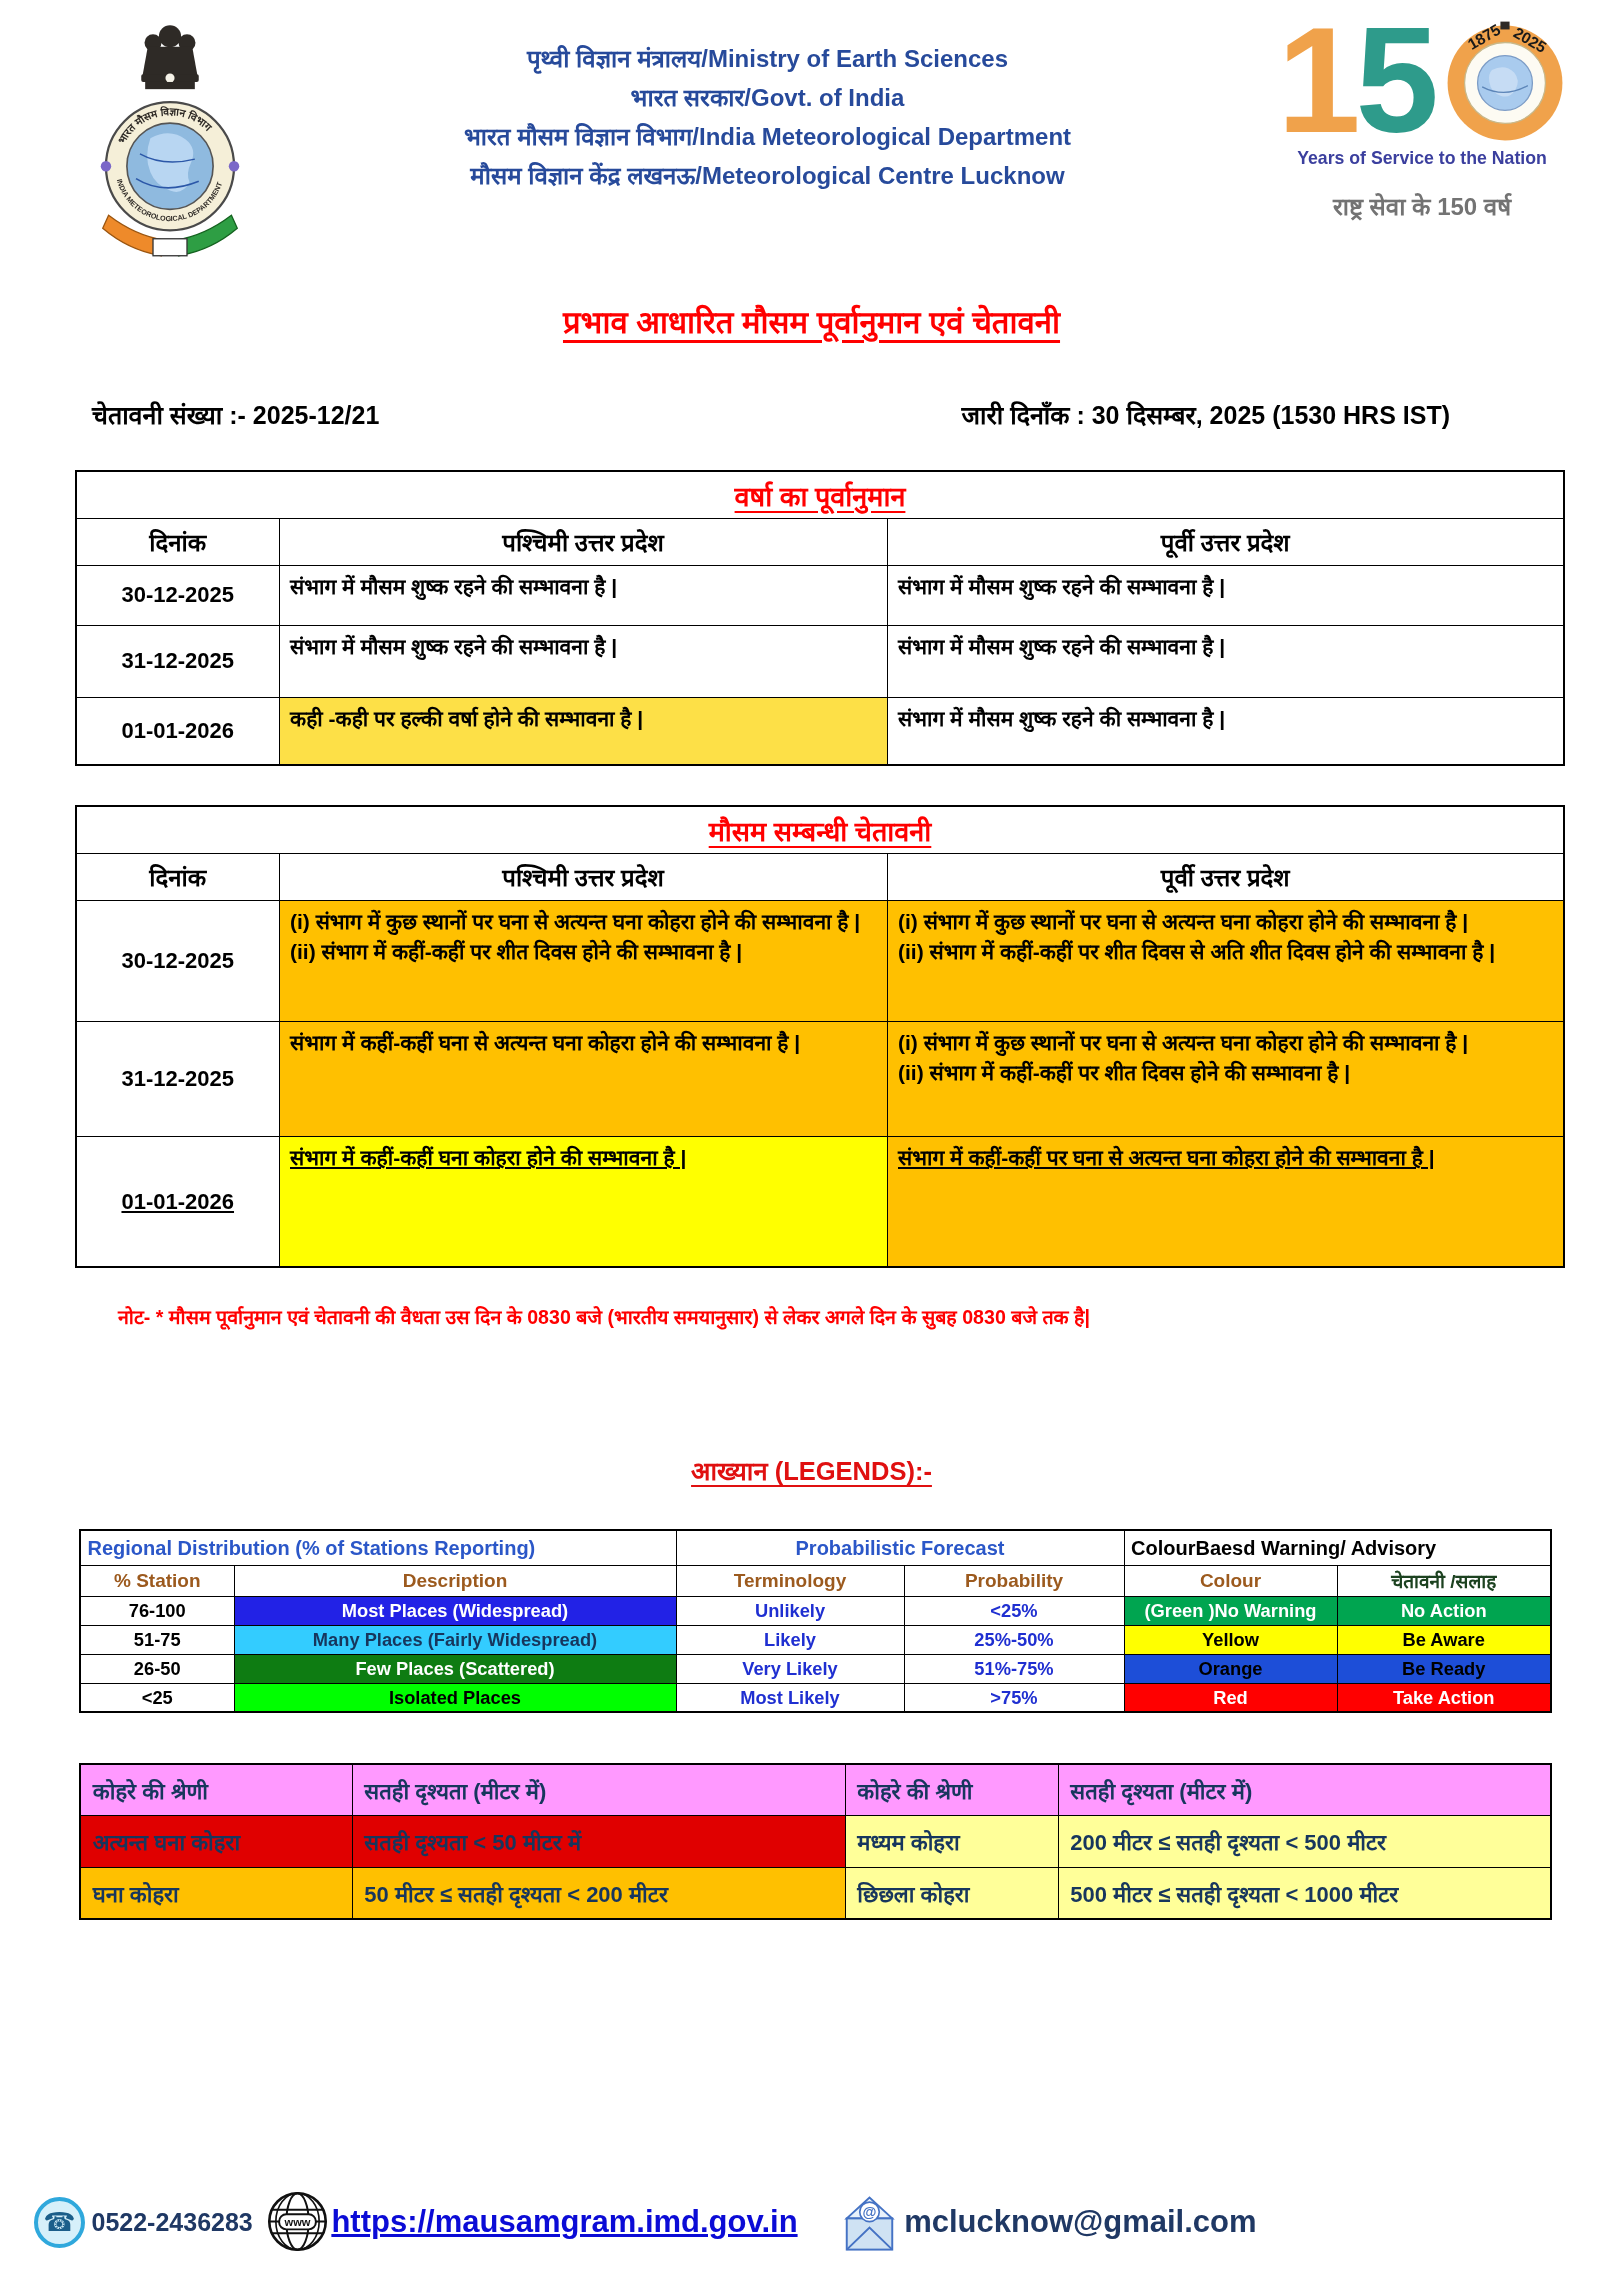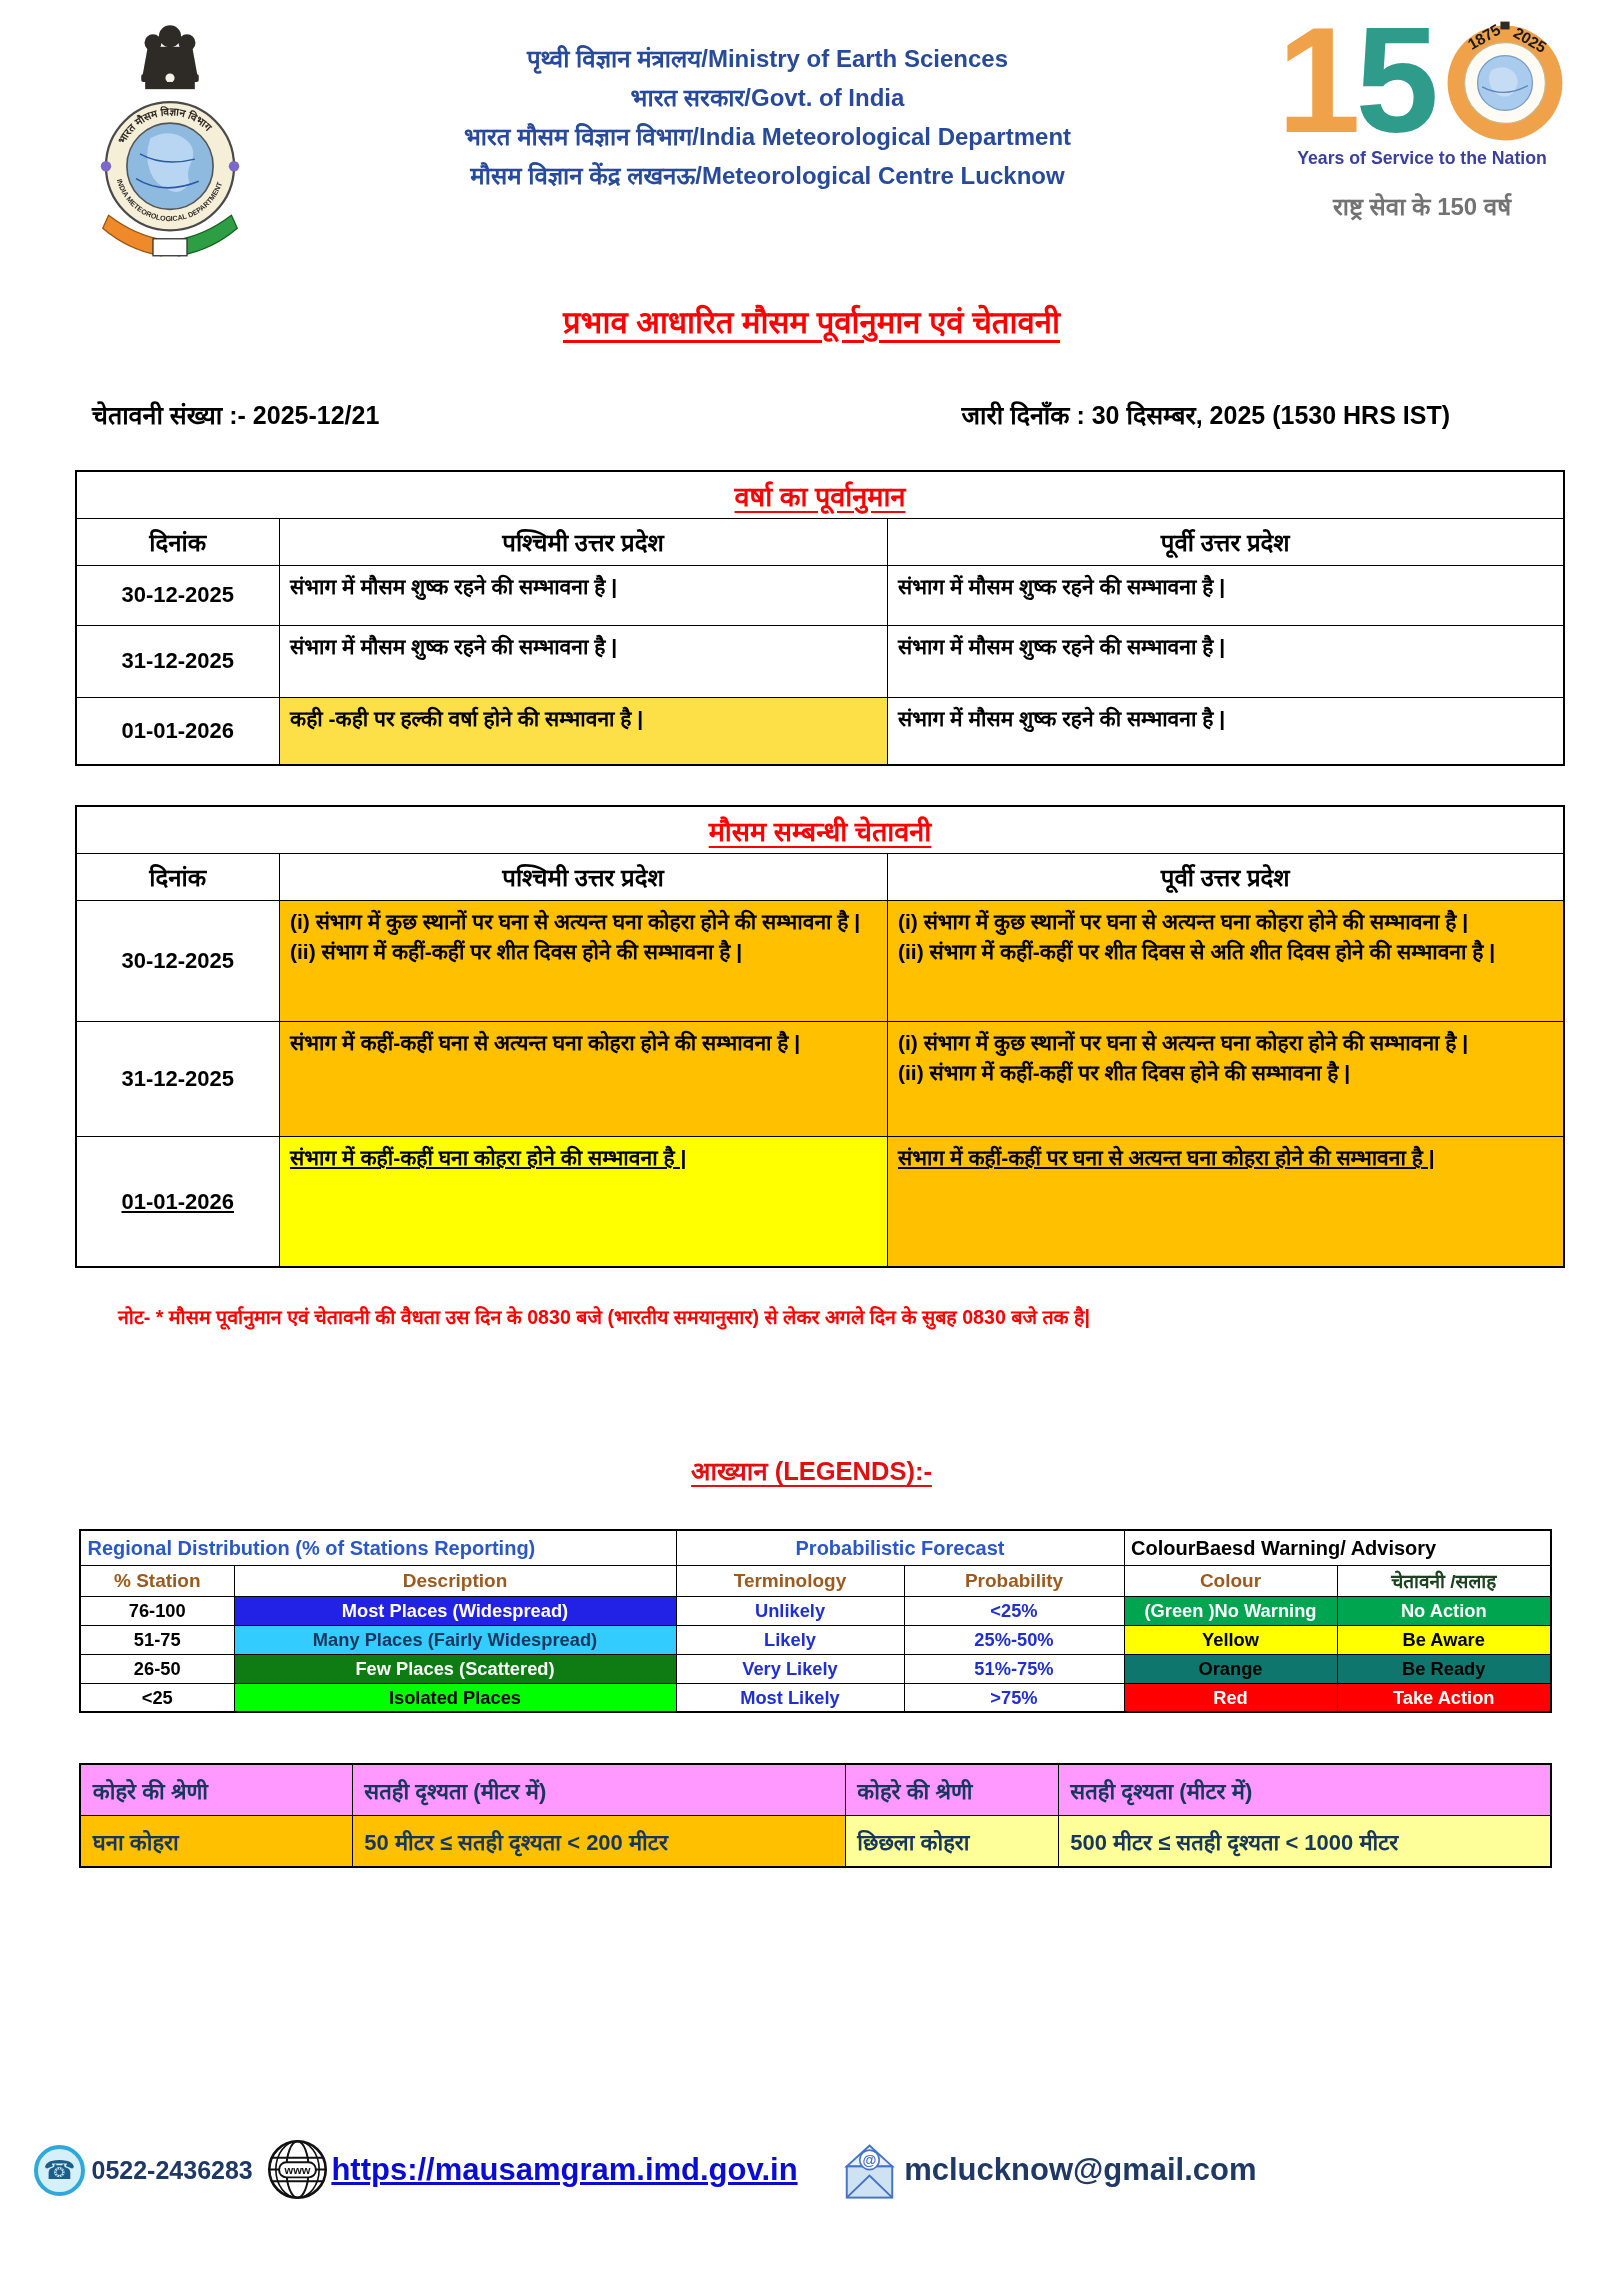--- a/index.html
+++ b/index.html
@@ -68,21 +68,21 @@
   .lg-h2 th.adv { color:#1C4220; }
   table.ltable td { height:29px; text-align:center; vertical-align:middle;
                     font-size:18.3px; font-weight:bold; }
   .txt-blue { color:#1F2FD1; }
   .bg-desc-blue  { background:#2222E6; color:#fff; }
   .bg-desc-cyan  { background:#33CCFF; color:#17365D; }
   .bg-desc-dgreen{ background:#0E7C12; color:#fff; }
   .bg-desc-bgreen{ background:#00FF00; color:#000; }
   .bg-ok-green { background:#00A550; color:#fff; }
   .bg-yellow   { background:#FFFF00; color:#000; }
-  .bg-orange   { background:#0f766e; color:#000; }
+  .bg-orange   { background:#1d4ed8; color:#000; }
   .bg-red      { background:#FF0000; color:#fff; }
 
   
   table.ftable { border-collapse:collapse; table-layout:fixed; width:1472px;
                  margin:50px 0 0 79px; border:2px solid #000; }
   table.ftable td, table.ftable th { border:1.6px solid #000; text-align:left;
                  vertical-align:middle; padding:3.9px 11.8px; color:#17365D;
                  font-size:22px; font-weight:bold; }
   .fog-hdr th { height:51px; background:#FF99FF; }
   .ftable td { height:52px; }
@@ -322,20 +322,26 @@
       <col style="width:493px">
   </colgroup>
   <tbody>
       <tr class="fog-hdr">
     <th>कोहरे की श्रेणी</th>
     <th>सतही दृश्यता (मीटर में)</th>
     <th>कोहरे की श्रेणी</th>
     <th>सतही दृश्यता (मीटर में)</th>
   </tr>
   <tr>
+    <td class="bg-fog-red">अत्यन्त घना कोहरा</td>
+    <td class="bg-fog-red">सतही दृश्यता &lt; 50 मीटर में</td>
+    <td class="bg-fog-lyellow">मध्यम कोहरा</td>
+    <td class="bg-fog-lyellow">200 मीटर ≤ सतही दृश्यता &lt; 500 मीटर</td>
+  </tr>
+  <tr>
     <td class="bg-fog-orange">घना कोहरा</td>
     <td class="bg-fog-orange">50 मीटर ≤ सतही दृश्यता &lt; 200 मीटर</td>
     <td class="bg-fog-lyellow">छिछला कोहरा</td>
     <td class="bg-fog-lyellow">500 मीटर ≤ सतही दृश्यता &lt; 1000 मीटर</td>
   </tr>
 </tbody>
   </table>
 
 <div class="footer">
   <div class="phone-badge">☎</div>

